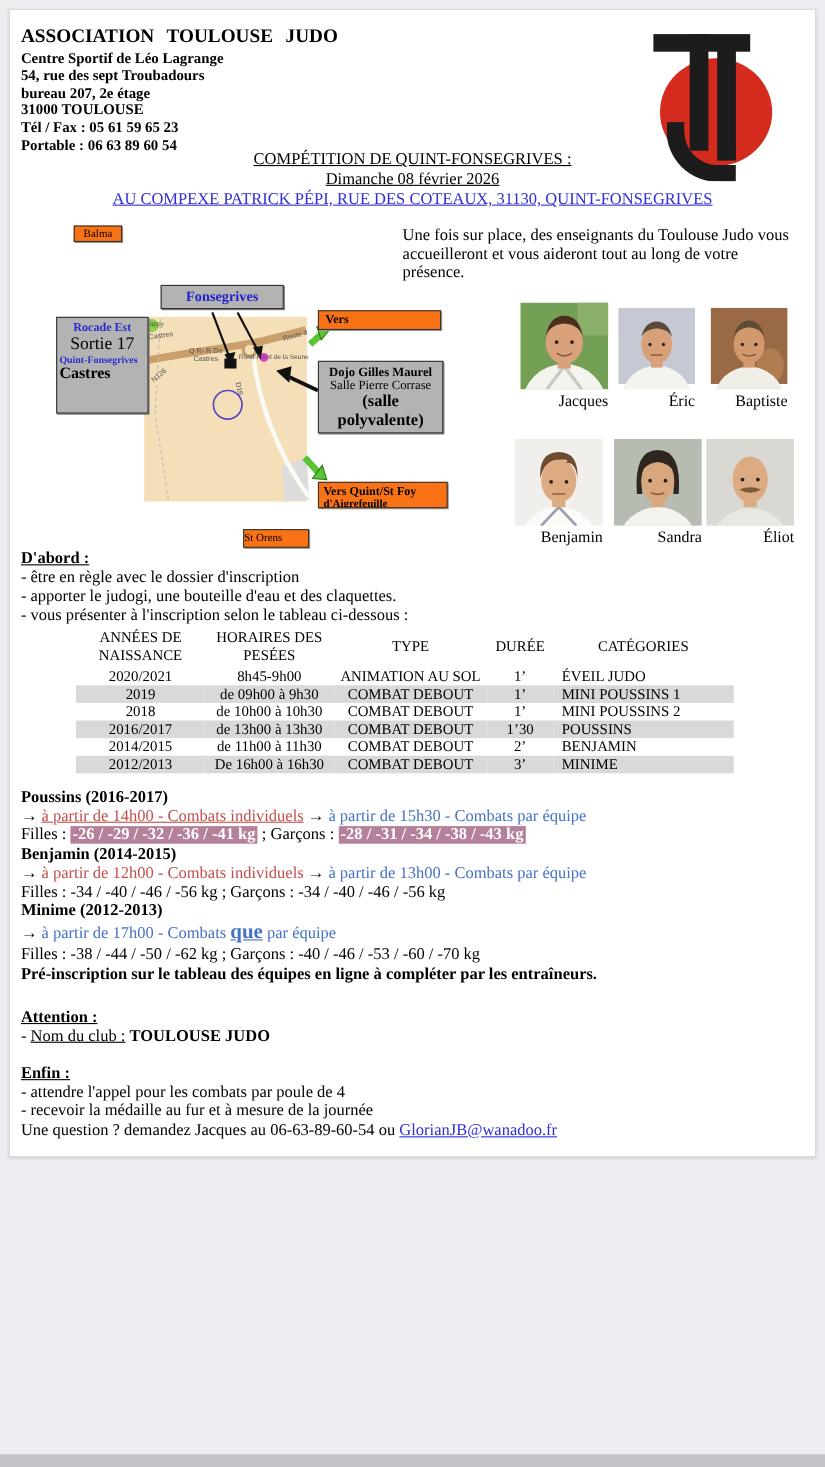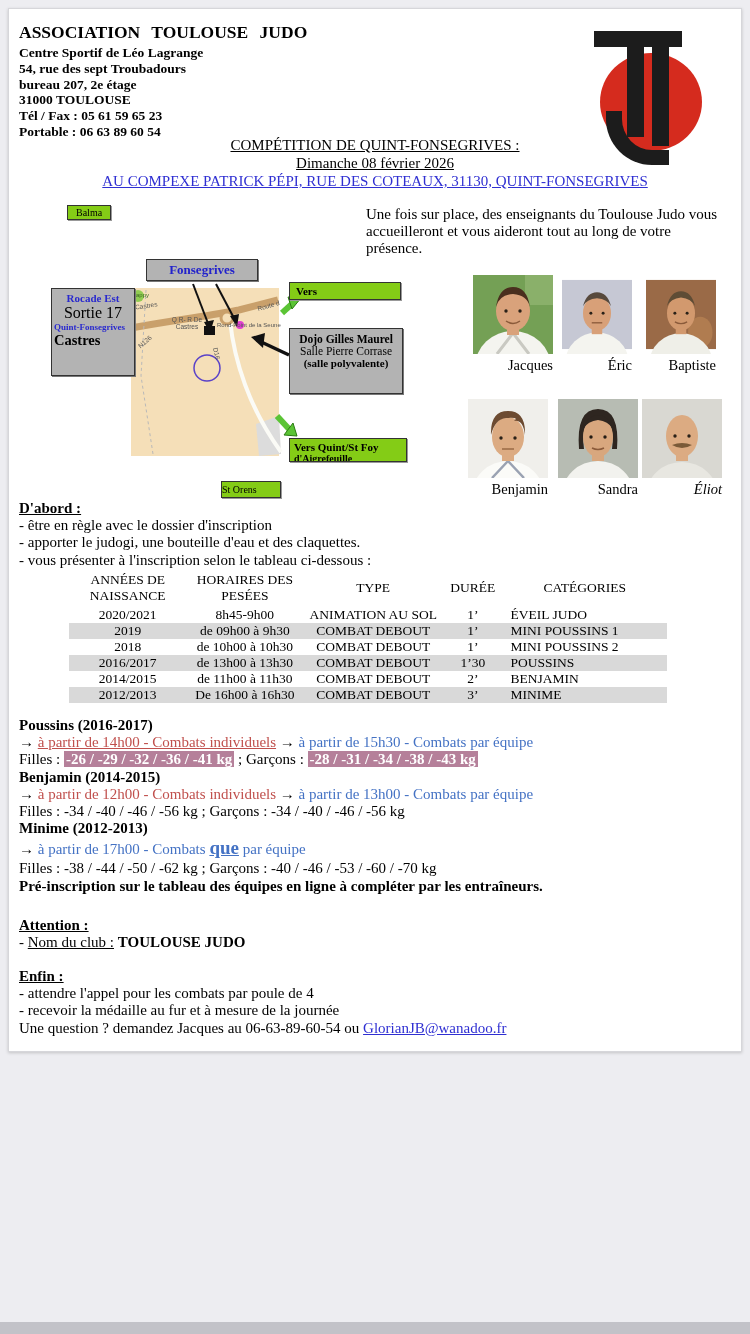--- a/index.html
+++ b/index.html
@@ -23,21 +23,21 @@
   .logo .jstem{position:absolute;left:58px;top:22px;width:17px;height:101px;background:#1c1c1c;}
   .logo .jhook{position:absolute;left:12px;top:88px;width:63px;height:54px;box-sizing:border-box;border-left:16px solid #1c1c1c;border-bottom:15px solid #1c1c1c;border-bottom-left-radius:46px;}
   
   .tline{left:0;width:100%;text-align:center;font-size:15px;}
   
   .mapwrap{left:32px;top:247px;width:380px;height:258px;}
   .mapbg{position:absolute;left:90px;top:32px;width:148px;height:168px;background:#f5dfb8;z-index:0;}
   .mapsvg{position:absolute;left:0;top:0;z-index:1;pointer-events:none;}
   .mbox{position:absolute;z-index:2;box-sizing:border-box;border:1px solid #333;font-family:"Liberation Serif",serif;}
   .graybox{background:#b3b3b3;box-shadow:1px 1px 0 #777;}
-  .whitebox{background:#84cc16;box-shadow:1px 1px 0 #999;}
+  .whitebox{background:#f97316;box-shadow:1px 1px 0 #999;}
   .tinylabel{position:absolute;z-index:1;font-size:6.5px;color:#555;font-family:"Liberation Sans",sans-serif;white-space:nowrap;}
   
   .fig{width:80px;text-align:center;}
   .fig svg{display:block;width:80px;height:79px;border:0;}
   .caption{font-size:14.5px;margin-top:3px;text-align:right;}
   
   .doc{font-size:15px;line-height:17.2px;}
   
   table.sched{border-collapse:collapse;font-size:13.5px;line-height:15.5px;}
   table.sched th{font-weight:normal;text-align:center;vertical-align:middle;padding:0 4px 4px 4px;}
@@ -120,21 +120,21 @@
     <div class="mbox graybox" style="left:10px;top:32px;width:84px;height:88px;padding:3px 2px;">
       <div style="font-size:11px;font-weight:bold;color:#2a2ace;text-align:center;">Rocade Est</div>
       <div style="font-size:16px;font-weight:normal;text-align:center;">Sortie 17</div>
       <div style="font-size:9px;font-weight:bold;color:#2a2ace;">Quint-Fonsegrives</div>
       <div style="font-size:14.5px;font-weight:bold;">Castres</div>
     </div>
 
     <div class="mbox graybox" style="left:248px;top:72px;width:114px;height:66px;padding:4px 2px;text-align:center;">
       <div style="font-size:11.5px;font-weight:bold;">Dojo Gilles Maurel</div>
       <div style="font-size:11.5px;">Salle Pierre Corrase</div>
-      <div style="font-size:11px;font-weight:bold;">(salle polyvalente)</div>
+      <div style="font-size:15px;font-weight:bold;">(salle polyvalente)</div>
     </div>
 
     <div class="mbox whitebox" style="left:248px;top:182px;width:118px;height:24px;padding:2px 4px 0 4px;overflow:hidden;">
       <div style="font-size:11px;font-weight:bold;">Vers Quint/St Foy</div>
       <div style="font-size:10px;font-weight:bold;">d'Aigrefeuille</div>
     </div>
 
     <div class="mbox whitebox" style="left:180px;top:225px;width:60px;height:17px;text-align:left;font-size:10px;line-height:15px;">St Orens</div>
   </div>
 
@@ -206,21 +206,21 @@
       <path d="M21,50 Q18,10 40,10 Q62,10 59,50 L54,50 Q58,20 40,18 Q22,20 26,50 Z" fill="#2e2620"></path>
       <ellipse cx="40" cy="38" rx="15" ry="20" fill="#d8a77e"></ellipse>
       <path d="M25,30 Q30,16 40,16 Q50,16 55,30 Q50,22 40,21 Q30,22 25,30 Z" fill="#2e2620"></path>
       <circle cx="33" cy="38" r="1.7" fill="#241c14"></circle>
         <circle cx="47" cy="38" r="1.7" fill="#241c14"></circle>
       <path d="M34,49 Q40,52 46,49" stroke="#8a5a3a" stroke-width="1.5" fill="none"></path>
     </svg>
     <div class="caption">Sandra</div>
   </div>
 
-  <div class="abs fig" style="left:633px;top:390px;font-style:italic;">
+  <div class="abs fig" style="left:633px;top:390px;">
     <svg viewBox="0 0 80 79">
       <rect width="80" height="79" fill="#d9d8d2"></rect>
       <ellipse cx="40" cy="97" rx="36" ry="34" fill="#e8e7e1"></ellipse>
       <rect x="34" y="52" width="12" height="10" fill="#dcab82"></rect>
       <ellipse cx="40" cy="37" rx="16" ry="21" fill="#dcab82"></ellipse>
       <circle cx="33" cy="37" r="1.7" fill="#2a2118"></circle>
         <circle cx="47" cy="37" r="1.7" fill="#2a2118"></circle>
       <path d="M30,46 Q40,42 50,46 Q40,52 30,46 Z" fill="#7a5a38"></path>
     </svg>
     <div class="caption">Éliot</div>

